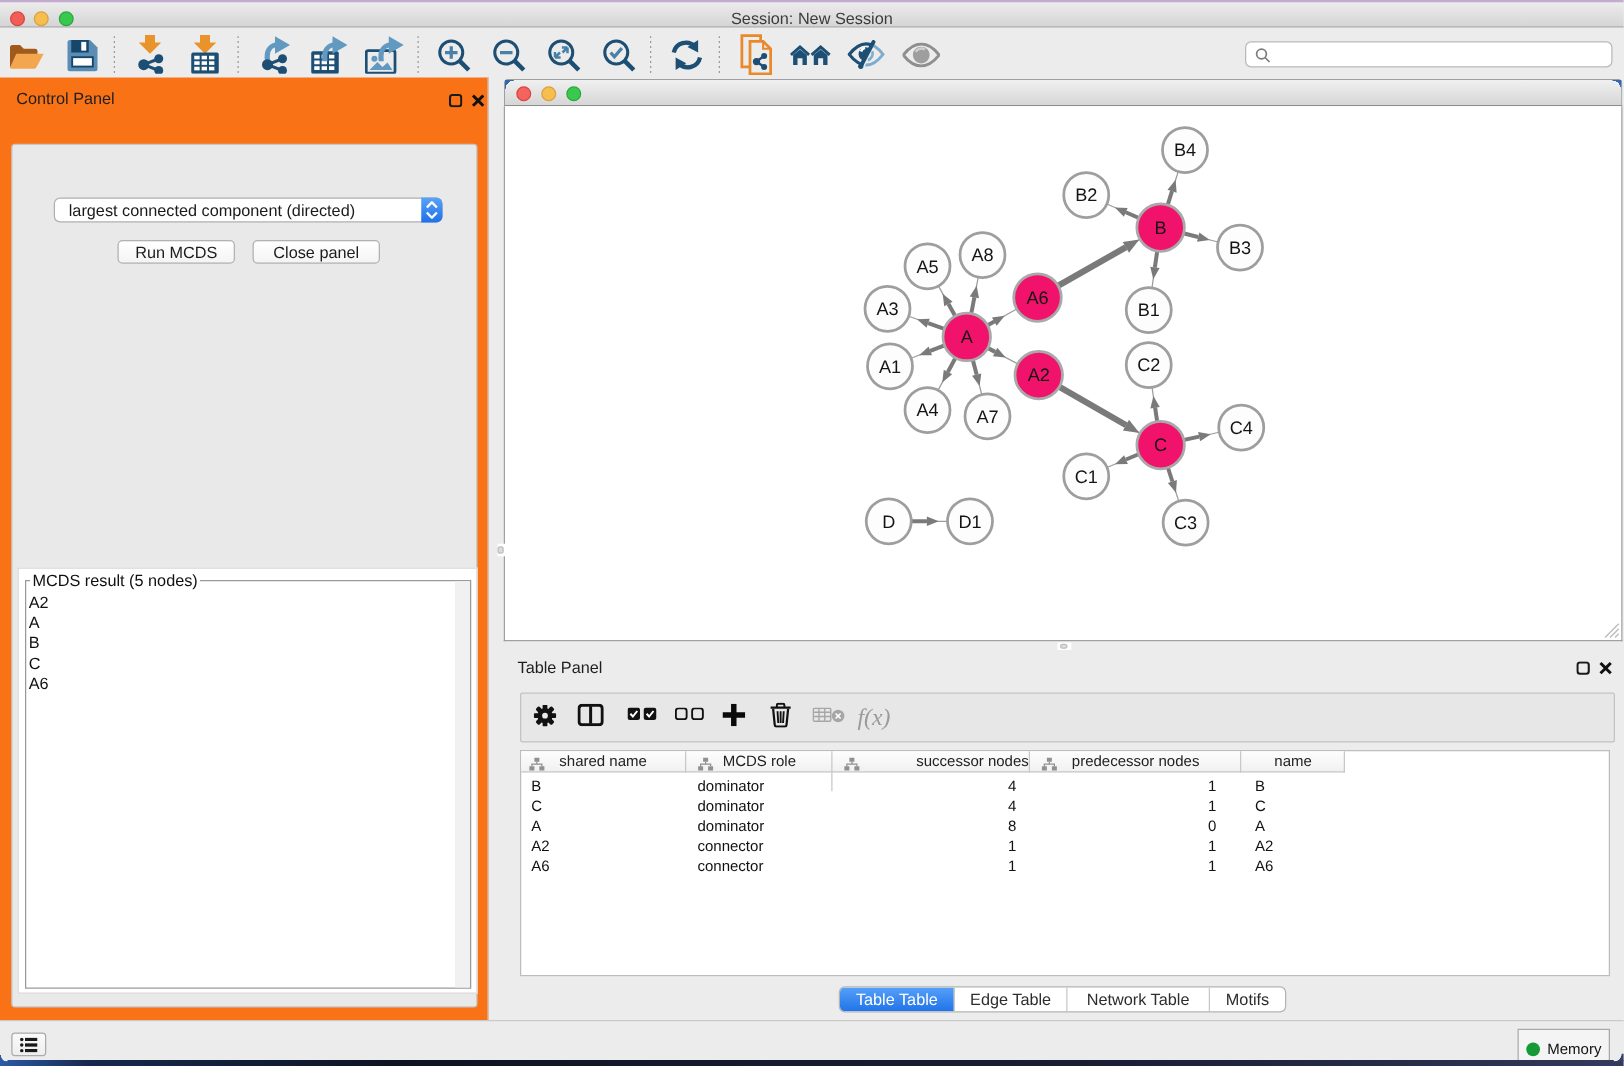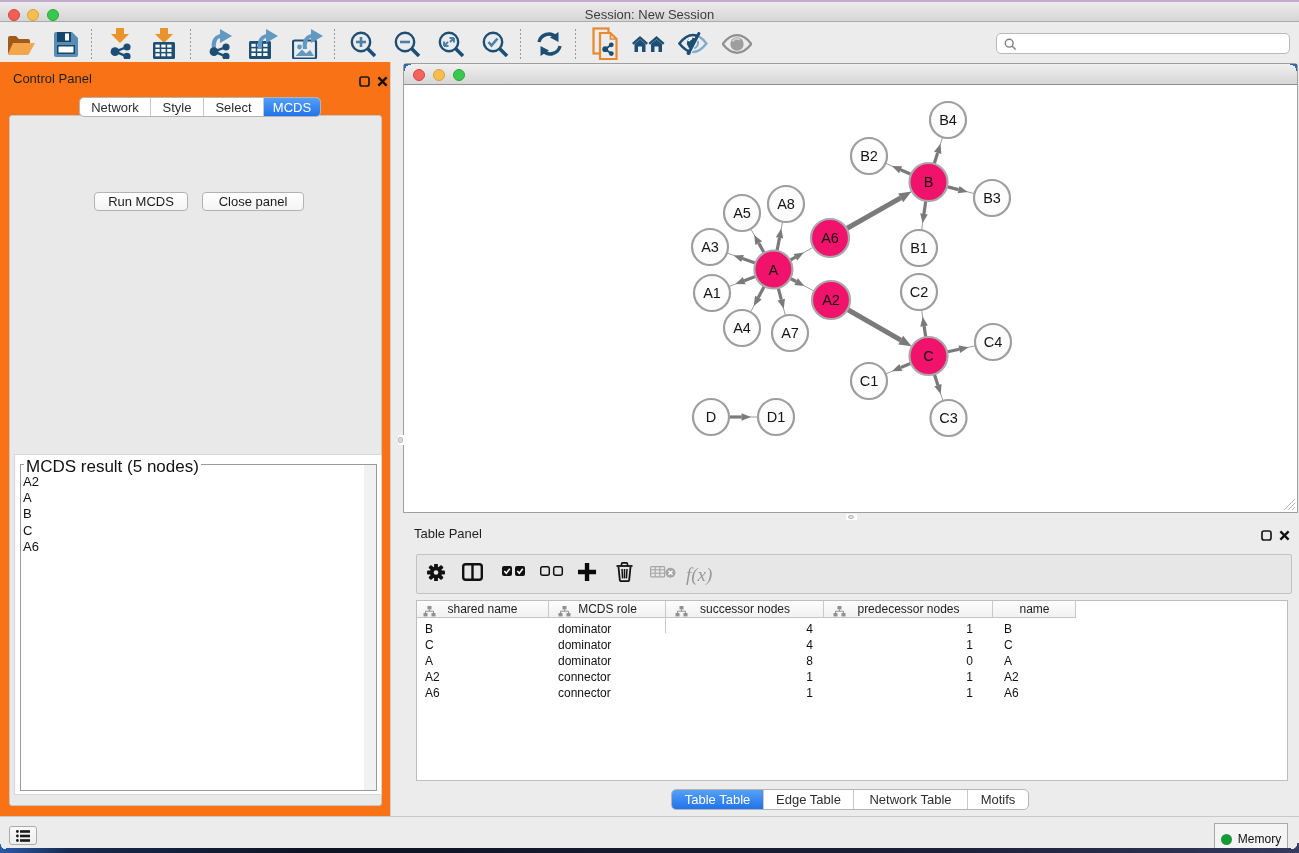--- a/index.html
+++ b/index.html
@@ -182,33 +182,36 @@
   <div class="abs" style="left:13px;top:9px;font-size:13px;color:#1f1f1f">Control Panel</div>
   <div class="abs" style="left:359px;top:11px"><svg width="11" height="11" viewBox="0 0 11 11">
         <rect x="1" y="1" width="9" height="9" rx="2" fill="none" stroke="#1a1a1a" stroke-width="1.7"></rect>
       </svg></div>
   <div class="abs" style="left:377px;top:11px"><svg width="11" height="11" viewBox="0 0 12 12">
         <path d="M2.4 0.6 L6 4.2 L9.6 0.6 L11.4 2.4 L7.8 6 L11.4 9.6 L9.6 11.4 L6 7.8 L2.4 11.4 L0.6 9.6 L4.2 6 L0.6 2.4 Z" fill="#111"></path>
       </svg></div>
 
   <div class="abs" style="left:9px;top:53px;width:373px;height:691px;background:#e9e9e9;border:1px solid #c6c6c6;border-radius:3px"></div>
 
-  <div class="seg" style="left:79px;top:35px;width:242px">
-    <div style="width:71px">Network</div>
-    <div style="width:53px">Style</div>
-    <div style="width:60px">Select</div>
-    <div style="width:56px" class="sel">MCDS</div>
-  </div>
-
+
+  <div class="abs" style="left:43px;top:96px;width:311px;height:20px;background:#fff;border:1px solid #b0b0b0;border-radius:5px">
+    <div class="abs" style="left:11px;top:2px;font-size:13px;color:#1a1a1a">largest connected component (directed)</div>
+    <div class="abs" style="right:-1px;top:-1px;width:17px;height:20px;background:linear-gradient(#5aa3f8,#1e71e9);border-radius:0 5px 5px 0">
+      <svg width="11" height="14" viewBox="0 0 11 14" style="position:absolute;left:3px;top:3px">
+        <path d="M1.5 5 L5.5 0.8 L9.5 5" fill="none" stroke="#fff" stroke-width="1.9"></path>
+        <path d="M1.5 9 L5.5 13.2 L9.5 9" fill="none" stroke="#fff" stroke-width="1.9"></path>
+        </svg>
+    </div>
+  </div>
   <div class="btn" style="left:94px;top:130px;width:94px;height:19px">Run MCDS</div>
   <div class="btn" style="left:202px;top:130px;width:102px;height:19px">Close panel</div>
 
   <div class="abs" style="left:14px;top:392px;width:368px;height:341px;background:#fff;border:1px solid #d8d8d8">
     <div class="abs" style="left:5px;top:9px;right:4px;bottom:3px;border:1px solid #9a9a9a"></div>
-    <div class="abs" style="left:9px;top:2px;background:#fff;padding:0 2px;font-size:17px;color:#111">MCDS result (5 nodes)</div>
+    <div class="abs" style="left:9px;top:2px;background:#fff;padding:0 2px;font-size:13px;color:#111">MCDS result (5 nodes)</div>
     <div class="abs" style="right:5px;top:10px;width:12px;bottom:4px;background:#f1f1f1"></div>
     <div class="abs" style="left:8px;top:19px;font-size:13px;color:#111;line-height:16.2px">A2<br>A<br>B<br>C<br>A6</div>
   </div>
 </div>
 
 <div class="abs" style="left:403px;top:63px;width:895px;height:450px">
   <div class="abs" style="left:0;top:0;width:895px;height:22px;background:linear-gradient(#f0f0f0,#d6d6d6);border:1px solid #9f9f9f;border-bottom:1px solid #8e8e8e;border-radius:4px 4px 0 0">
     <div class="abs" style="left:0;top:0;width:7px;height:7px;background:radial-gradient(circle at 100% 100%, transparent 6.5px, #3566b0 6.5px)"></div>
     <div class="abs" style="right:0;top:0;width:7px;height:7px;background:radial-gradient(circle at 0% 100%, transparent 6.5px, #3566b0 6.5px)"></div>
     <div class="tl" style="left:9px;top:5px;background:#f4635e;border:0.5px solid #d8453e"></div>
@@ -404,21 +407,21 @@
           <rect x="0.5" y="7" width="4" height="3.4" fill="#909090"></rect>
           <rect x="8.5" y="7" width="4" height="3.4" fill="#909090"></rect>
           <path d="M6.5 3.4 L6.5 5.2 M2.5 7 L2.5 5.2 L10.5 5.2 L10.5 7" stroke="#909090" fill="none" stroke-width="1"></path>
         </svg></span>shared name</div>
   <div class="abs" style="left:133px;top:0;width:116px;height:32px;border-right:1px solid #c8c8c8;text-align:center;line-height:16px"><span style="position:absolute;left:8px;top:3px"><svg width="13" height="11" viewBox="0 0 13 11" style="vertical-align:-1px">
           <rect x="4.5" y="0" width="4" height="3.4" fill="#909090"></rect>
           <rect x="0.5" y="7" width="4" height="3.4" fill="#909090"></rect>
           <rect x="8.5" y="7" width="4" height="3.4" fill="#909090"></rect>
           <path d="M6.5 3.4 L6.5 5.2 M2.5 7 L2.5 5.2 L10.5 5.2 L10.5 7" stroke="#909090" fill="none" stroke-width="1"></path>
         </svg></span>MCDS role</div>
-  <div class="abs" style="left:250px;top:0;width:157px;height:17px;border-right:1px solid #c8c8c8;text-align:center;line-height:16px"><span style="position:absolute;left:8px;top:3px"><svg width="13" height="11" viewBox="0 0 13 11" style="vertical-align:-1px">
+  <div class="abs" style="left:250px;top:0;width:157px;height:17px;border-right:1px solid #c8c8c8;text-align:right;line-height:16px"><span style="position:absolute;left:8px;top:3px"><svg width="13" height="11" viewBox="0 0 13 11" style="vertical-align:-1px">
           <rect x="4.5" y="0" width="4" height="3.4" fill="#909090"></rect>
           <rect x="0.5" y="7" width="4" height="3.4" fill="#909090"></rect>
           <rect x="8.5" y="7" width="4" height="3.4" fill="#909090"></rect>
           <path d="M6.5 3.4 L6.5 5.2 M2.5 7 L2.5 5.2 L10.5 5.2 L10.5 7" stroke="#909090" fill="none" stroke-width="1"></path>
         </svg></span>successor nodes</div>
   <div class="abs" style="left:408px;top:0;width:168px;height:17px;border-right:1px solid #c8c8c8;text-align:center;line-height:16px"><span style="position:absolute;left:8px;top:3px"><svg width="13" height="11" viewBox="0 0 13 11" style="vertical-align:-1px">
           <rect x="4.5" y="0" width="4" height="3.4" fill="#909090"></rect>
           <rect x="0.5" y="7" width="4" height="3.4" fill="#909090"></rect>
           <rect x="8.5" y="7" width="4" height="3.4" fill="#909090"></rect>
           <path d="M6.5 3.4 L6.5 5.2 M2.5 7 L2.5 5.2 L10.5 5.2 L10.5 7" stroke="#909090" fill="none" stroke-width="1"></path>

